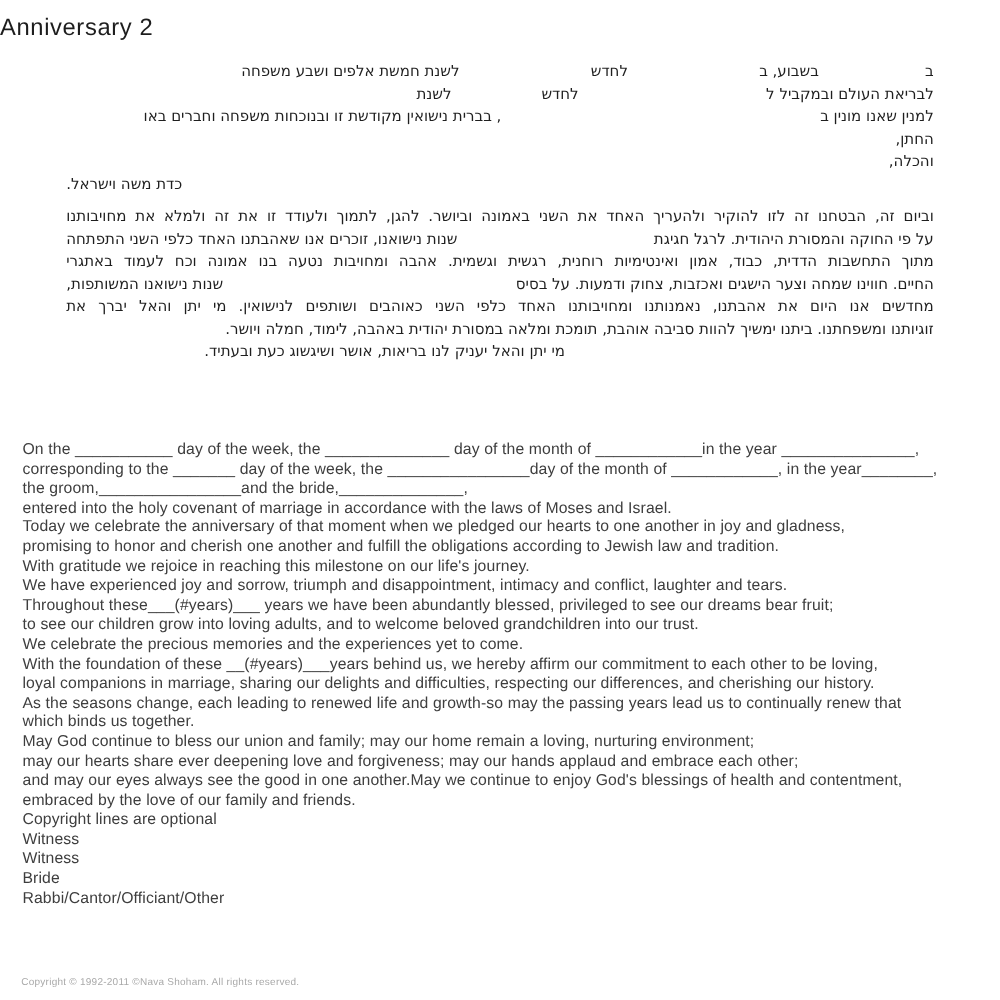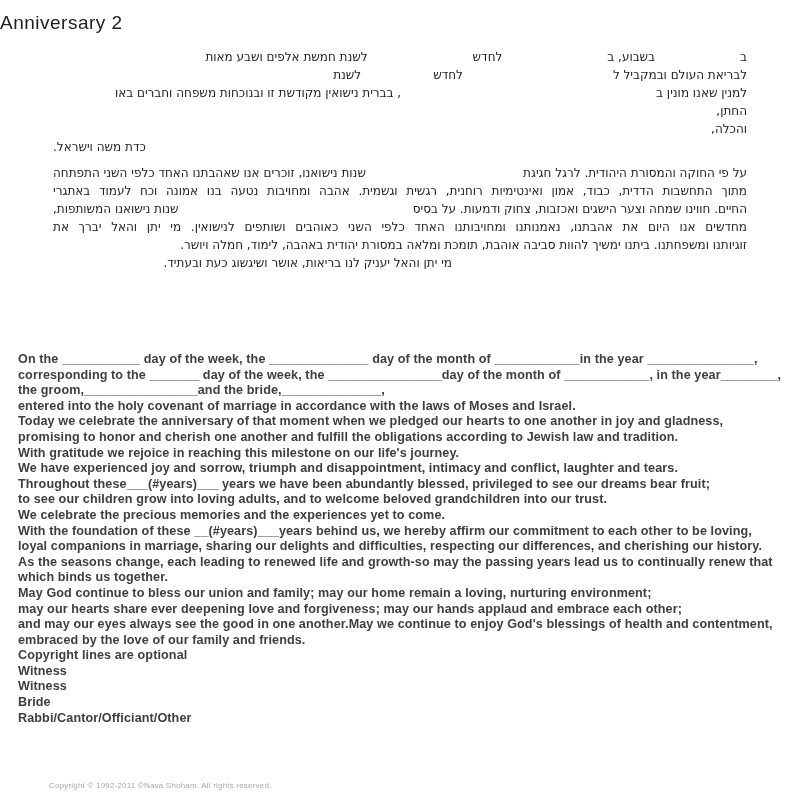--- a/index.html
+++ b/index.html
@@ -91,54 +91,52 @@
   
   .english {
     position: absolute;
     top: 352px;
     left: 18px;
     width: 770px;
     font-size: 12.6px;
     line-height: 15.6px;
     letter-spacing: 0.1px;
     color: #3e3e3e;
-    font-weight: bold;
   }
   .e-line {
     height: 15.6px;
     white-space: nowrap;
   }
   
   .copyright {
     position: absolute;
     left: 17px;
     bottom: 10px;
     font-size: 8px;
     color: #a9a9a9;
     letter-spacing: 0.2px;
-    margin-left: 32px;
   }
 </style>
 </head>
 <body>
 
 <div class="page">
 
   <div class="title">Anniversary 2</div>
 
   <div class="hebrew">
 
     <div class="h-line">
       <span>ב</span>
       <span class="gap g85"></span>
       <span>בשבוע, ב</span>
       <span class="gap g105"></span>
       <span>לחדש</span>
       <span class="gap g105"></span>
-      <span>לשנת חמשת אלפים ושבע מאות</span>
+      <span>לשנת חמשת אלפים ושבע משפחה</span>
     </div>
 
     <div class="h-line">
       <span>לבריאת העולם ובמקביל ל</span>
       <span class="gap g150"></span>
       <span>לחדש</span>
       <span class="gap g72"></span>
       <span>לשנת</span>
     </div>
 
@@ -146,20 +144,21 @@
       <span>למנין שאנו מונין ב</span>
       <span class="gap g255"></span>
       <span>, בברית נישואין מקודשת זו ובנוכחות משפחה וחברים באו</span>
     </div>
 
     <div class="h-plain">החתן,</div>
     <div class="h-plain">והכלה,</div>
     <div class="h-center-left">כדת משה וישראל.</div>
 
     <div class="h-body">
+      <div class="h-just">וביום זה, הבטחנו זה לזו להוקיר ולהעריך האחד את השני באמונה וביושר. להגן, לתמוך ולעודד זו את זה ולמלא את מחויבותנו</div>
       <div class="h-split">
         <span>על פי החוקה והמסורת היהודית. לרגל חגיגת</span>
         <span>שנות נישואנו, זוכרים אנו שאהבתנו האחד כלפי השני התפתחה</span>
       </div>
       <div class="h-just">מתוך התחשבות הדדית, כבוד, אמון ואינטימיות רוחנית, רגשית וגשמית. אהבה ומחויבות נטעה בנו אמונה וכח לעמוד באתגרי</div>
       <div class="h-split">
         <span>החיים. חווינו שמחה וצער הישגים ואכזבות, צחוק ודמעות. על בסיס</span>
         <span>שנות נישואנו המשותפות,</span>
       </div>
       <div class="h-just">מחדשים אנו היום את אהבתנו, נאמנותנו ומחויבותנו האחד כלפי השני כאוהבים ושותפים לנישואין. מי יתן והאל יברך את</div>

